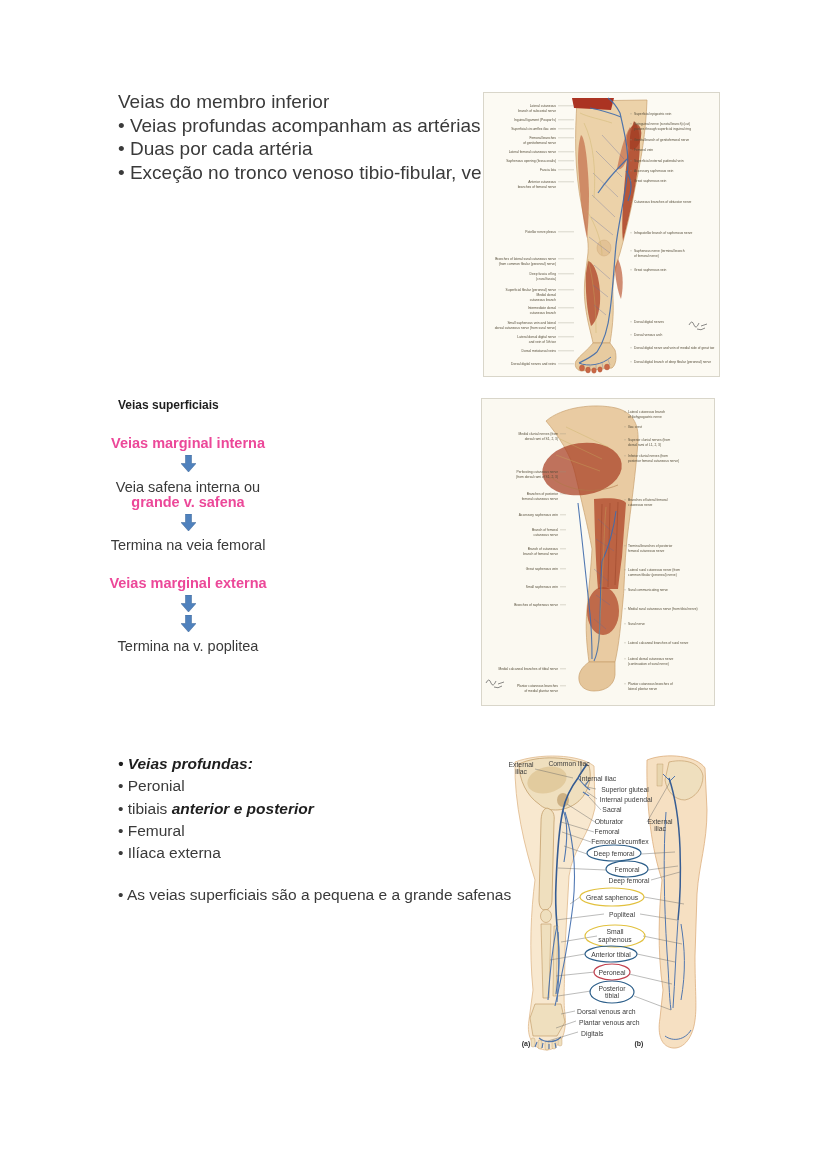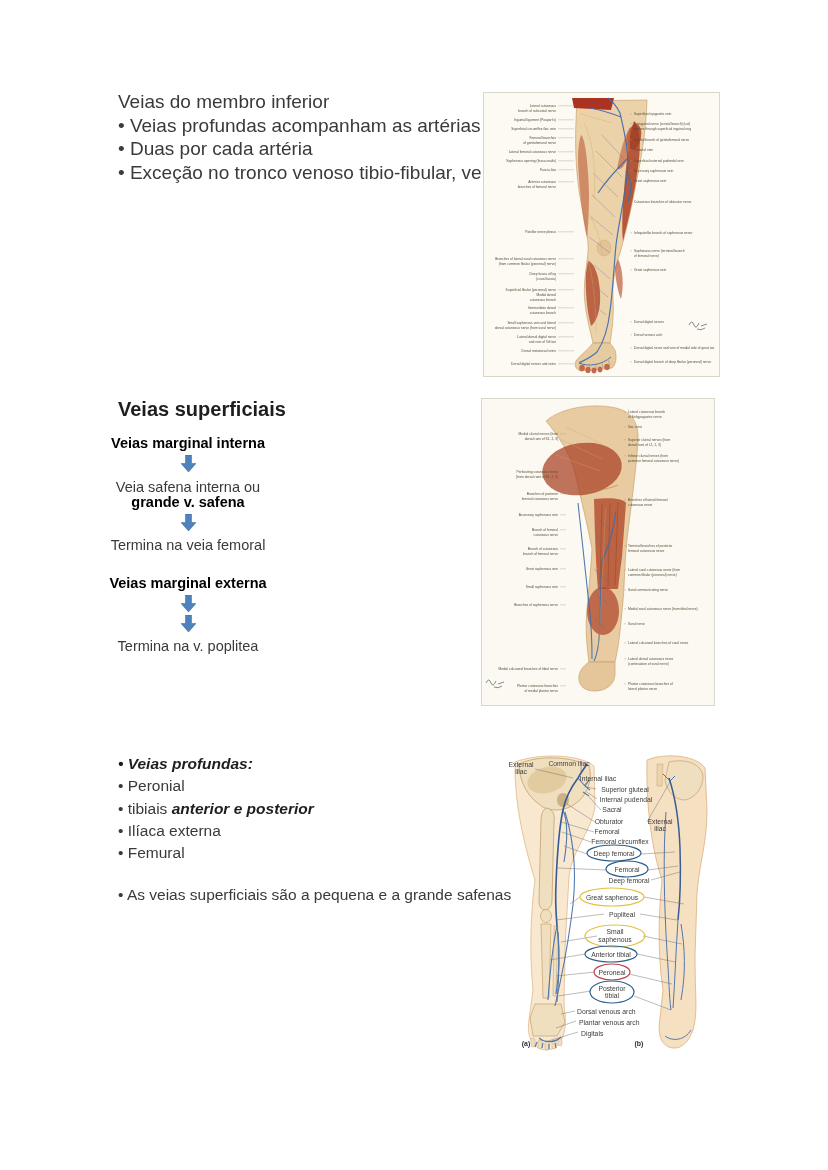--- a/index.html
+++ b/index.html
@@ -2,24 +2,24 @@
 <html><head>
 <meta charset="utf-8">
 <style>
   html,body{margin:0;padding:0;}
   body{width:828px;height:1170px;background:#ffffff;position:relative;overflow:hidden;
        font-family:"Liberation Sans",sans-serif;color:#3a3a3a;}
   .abs{position:absolute;}
   
   .intro{left:118px;top:90px;width:395px;font-size:19px;line-height:23.5px;}
   .tline{white-space:nowrap;}
-  .sup-head{left:118px;top:398px;font-size:20px;font-weight:bold;color:#1e1e1e;text-align:center;}
+  .sup-head{left:118px;top:398px;font-size:12px;font-weight:bold;color:#1e1e1e;text-align:center;}
   
   .flow{left:108px;top:430px;width:160px;text-align:center;font-size:14.5px;color:#3a3a3a;}
-  .flow .fbold{font-weight:bold;color:#000000;}
+  .flow .fbold{font-weight:bold;color:#ec4899;}
   .flow-item{line-height:15.5px;}
   .fm1{margin-top:6px;}
   .arrow-row{height:17px;margin-top:3px;}
   .arrow-row svg{display:inline-block;}
   .gap1{margin-top:8px;}
   .gap2{margin-top:7px;}
   .gapbig{margin-top:23px;}
   
   .deep{left:118px;top:753px;font-size:15.5px;line-height:22.3px;}
   .deep .dbold{font-weight:bold;color:#1e1e1e;font-style:italic;}
@@ -307,22 +307,22 @@
       <line x1="144" y1="243.8" x2="142" y2="243.8" stroke="#97917f" stroke-width="0.35"></line>
       <line x1="144" y1="259.8" x2="142" y2="259.8" stroke="#97917f" stroke-width="0.35"></line>
       <line x1="144" y1="284.8" x2="142" y2="284.8" stroke="#97917f" stroke-width="0.35"></line>
     </g>
 </svg>
 
 <div class="abs deep">
   <div class="tline dbold">• Veias profundas:</div>
   <div class="tline">• Peronial</div>
   <div class="tline"><span>• tibiais </span><span class="dbold">anterior e posterior</span></div>
+  <div class="tline">• Femural</div>
   <div class="tline">• Ilíaca externa</div>
-  <div class="tline">• Femural</div>
   <div class="tline note">• As veias superficiais são a pequena e a grande safenas</div>
 </div>
 
 <svg class="abs" style="left:499px;top:752px;" width="216" height="310" viewBox="0 0 216 310">
   <g>
     <path d="M16,10 C40,1 80,2 95,14 L96,56 C90,84 74,96 70,124 L66,196 C66,228 64,248 66,262 C68,280 62,297 48,298 C35,298 27,286 30,268 L34,238 C30,198 32,158 36,128 C26,96 15,52 16,10 Z" fill="#f8e8cf" stroke="#e0b98c" stroke-width="0.8"></path>
     <path d="M20,12 C38,3 72,4 90,14 C94,28 88,44 76,52 C64,60 48,60 40,52 C28,44 20,28 20,12 Z" fill="#efdfbe" stroke="#bd9660" stroke-width="0.7"></path>
     <ellipse cx="48" cy="28" rx="20" ry="13" fill="#e2cb9e" transform="rotate(-15 48 28)"></ellipse>
     <ellipse cx="64" cy="48" rx="6" ry="7" fill="#cdb184"></ellipse>
     <path d="M48,56 C54,58 56,62 55,70 L53,148 C53,154 50,158 46,158 C42,158 40,154 40,148 L42,70 C42,62 44,57 48,56 Z" fill="#efdfbe" stroke="#bd9660" stroke-width="0.7"></path>

